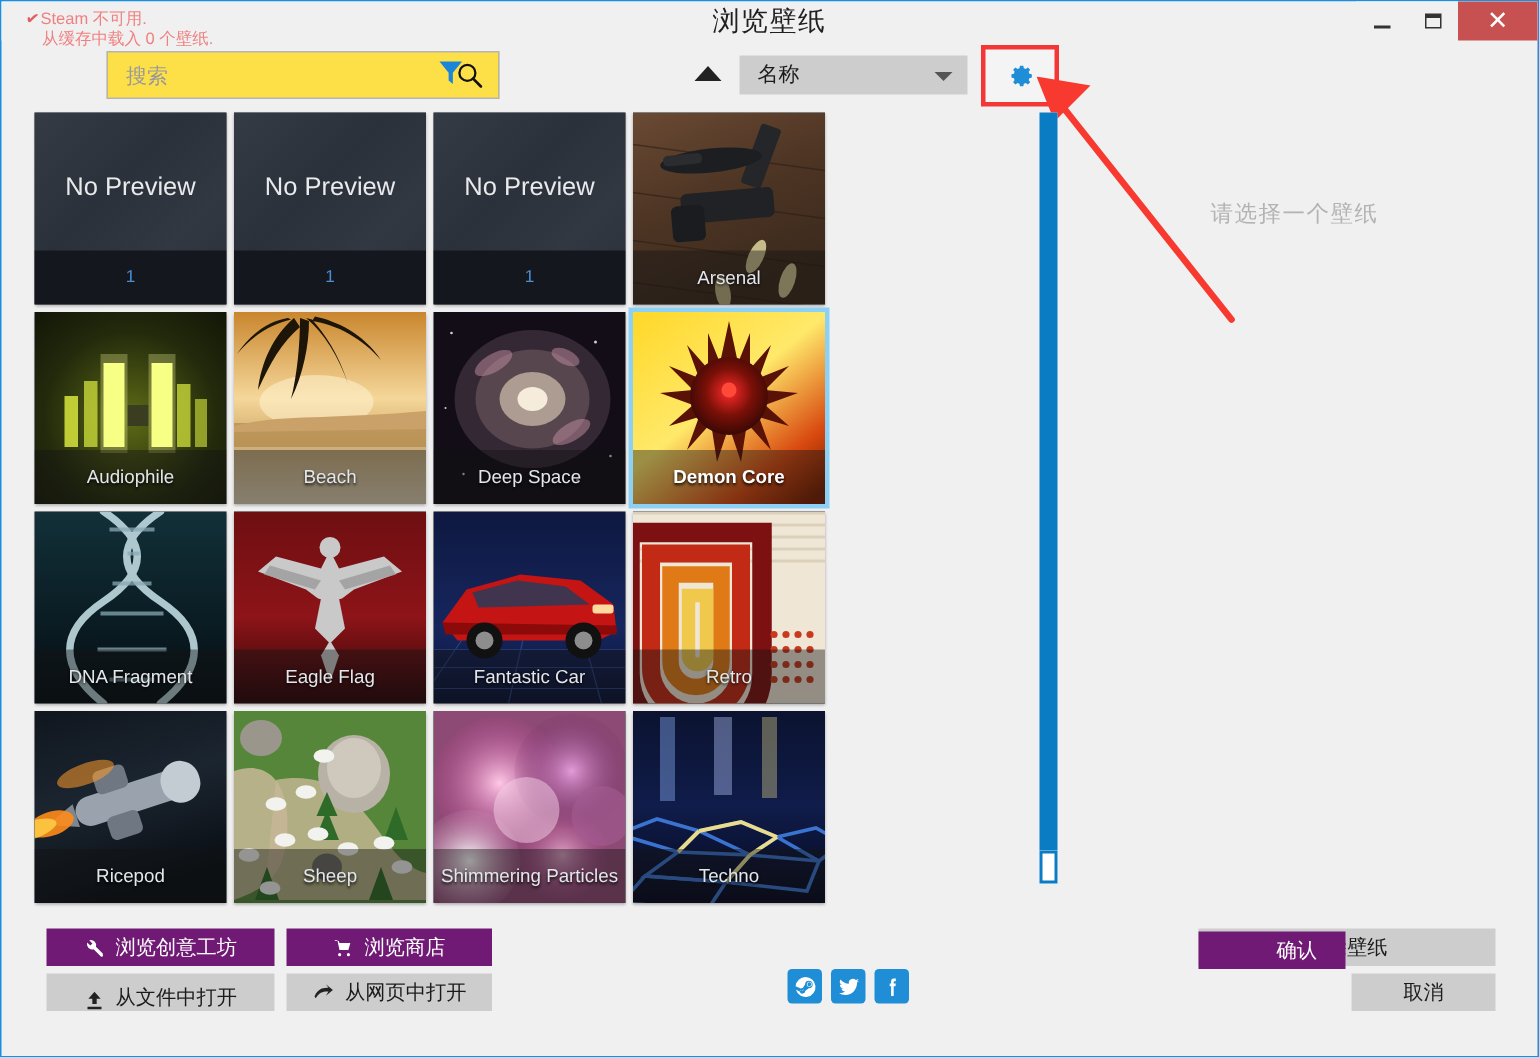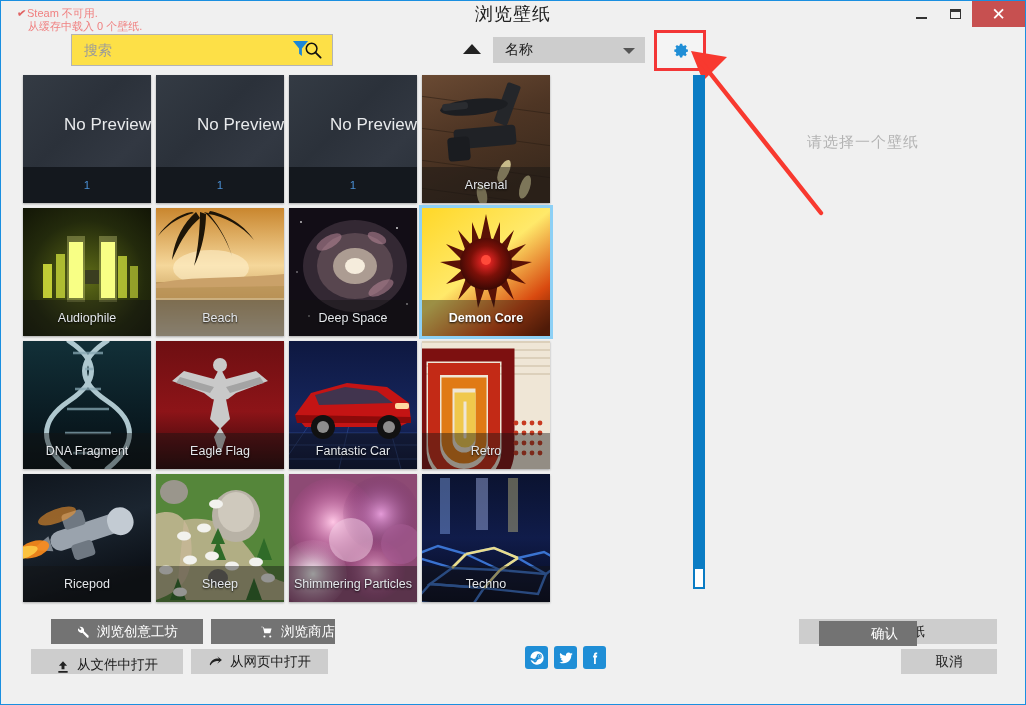--- a/index.html
+++ b/index.html
@@ -132,21 +132,21 @@
     background: rgba(20,20,20,0.42);
     color: #e3e6ea;
     font-size: 12.5px;
     display: flex; align-items: center; justify-content: center;
     text-shadow: 0 1px 2px rgba(0,0,0,0.9);
   }
   .tile .caption.bright { color: #ffffff; font-weight: bold; }
   .nopreview {
     position: absolute; inset: 0;
     background: linear-gradient(135deg,#343b44 0%,#2b313a 40%,#323842 70%,#2a3039 100%);
-    display: flex; align-items: center; justify-content: flex-end;
+    display: flex; align-items: center; justify-content: center;
   }
   .nopreview .np-text {
     color: #e8eaec; font-size: 17px;
     margin-bottom: 28px;
   }
   .tile .count-caption {
     position: absolute; left: 0; right: 0; bottom: 0;
     height: 36px; background: #14181e;
     color: #4a8fd4; font-size: 11.5px;
     display: flex; align-items: center; justify-content: center;
@@ -183,25 +183,25 @@
     letter-spacing: 1px;
   }
 
   
   .btn {
     display: flex; align-items: center; justify-content: center;
     font-size: 13.5px; cursor: pointer;
     box-sizing: border-box; user-select: none;
   }
   .btn .bico { margin-right: 7px; display: inline-flex; align-items: center; }
-  .btn-blue { background: #737373; color: #ffffff; margin-left: 20px; }
+  .btn-blue { background: #701a75; color: #ffffff; }
   .btn-grey { background: #cdcdcd; color: #1b1b1b; }
 
   #btn-workshop { position: absolute; left: 30px;  top: 618px; width: 152px; height: 25px; }
-  #btn-store    { position: absolute; left: 190px; top: 618px; width: 124px; height: 25px; justify-content: flex-end; }
+  #btn-store    { position: absolute; left: 190px; top: 618px; width: 137px; height: 25px; }
   #btn-file     { position: absolute; left: 30px;  top: 648px; width: 152px; height: 25px; align-items: flex-end; }
   #btn-web      { position: absolute; left: 190px; top: 648px; width: 137px; height: 25px; }
 
   #btn-remove   { position: absolute; left: 798px; top: 618px; width: 198px; height: 25px; }
   #btn-confirm  { position: absolute; left: 798px; top: 620px; width: 98px;  height: 25px; padding-left: 33px; }
   #btn-cancel   { position: absolute; left: 900px; top: 648px; width: 96px;  height: 25px; }
 
   
   .social {
     position: absolute; left: 524px; top: 645px;

